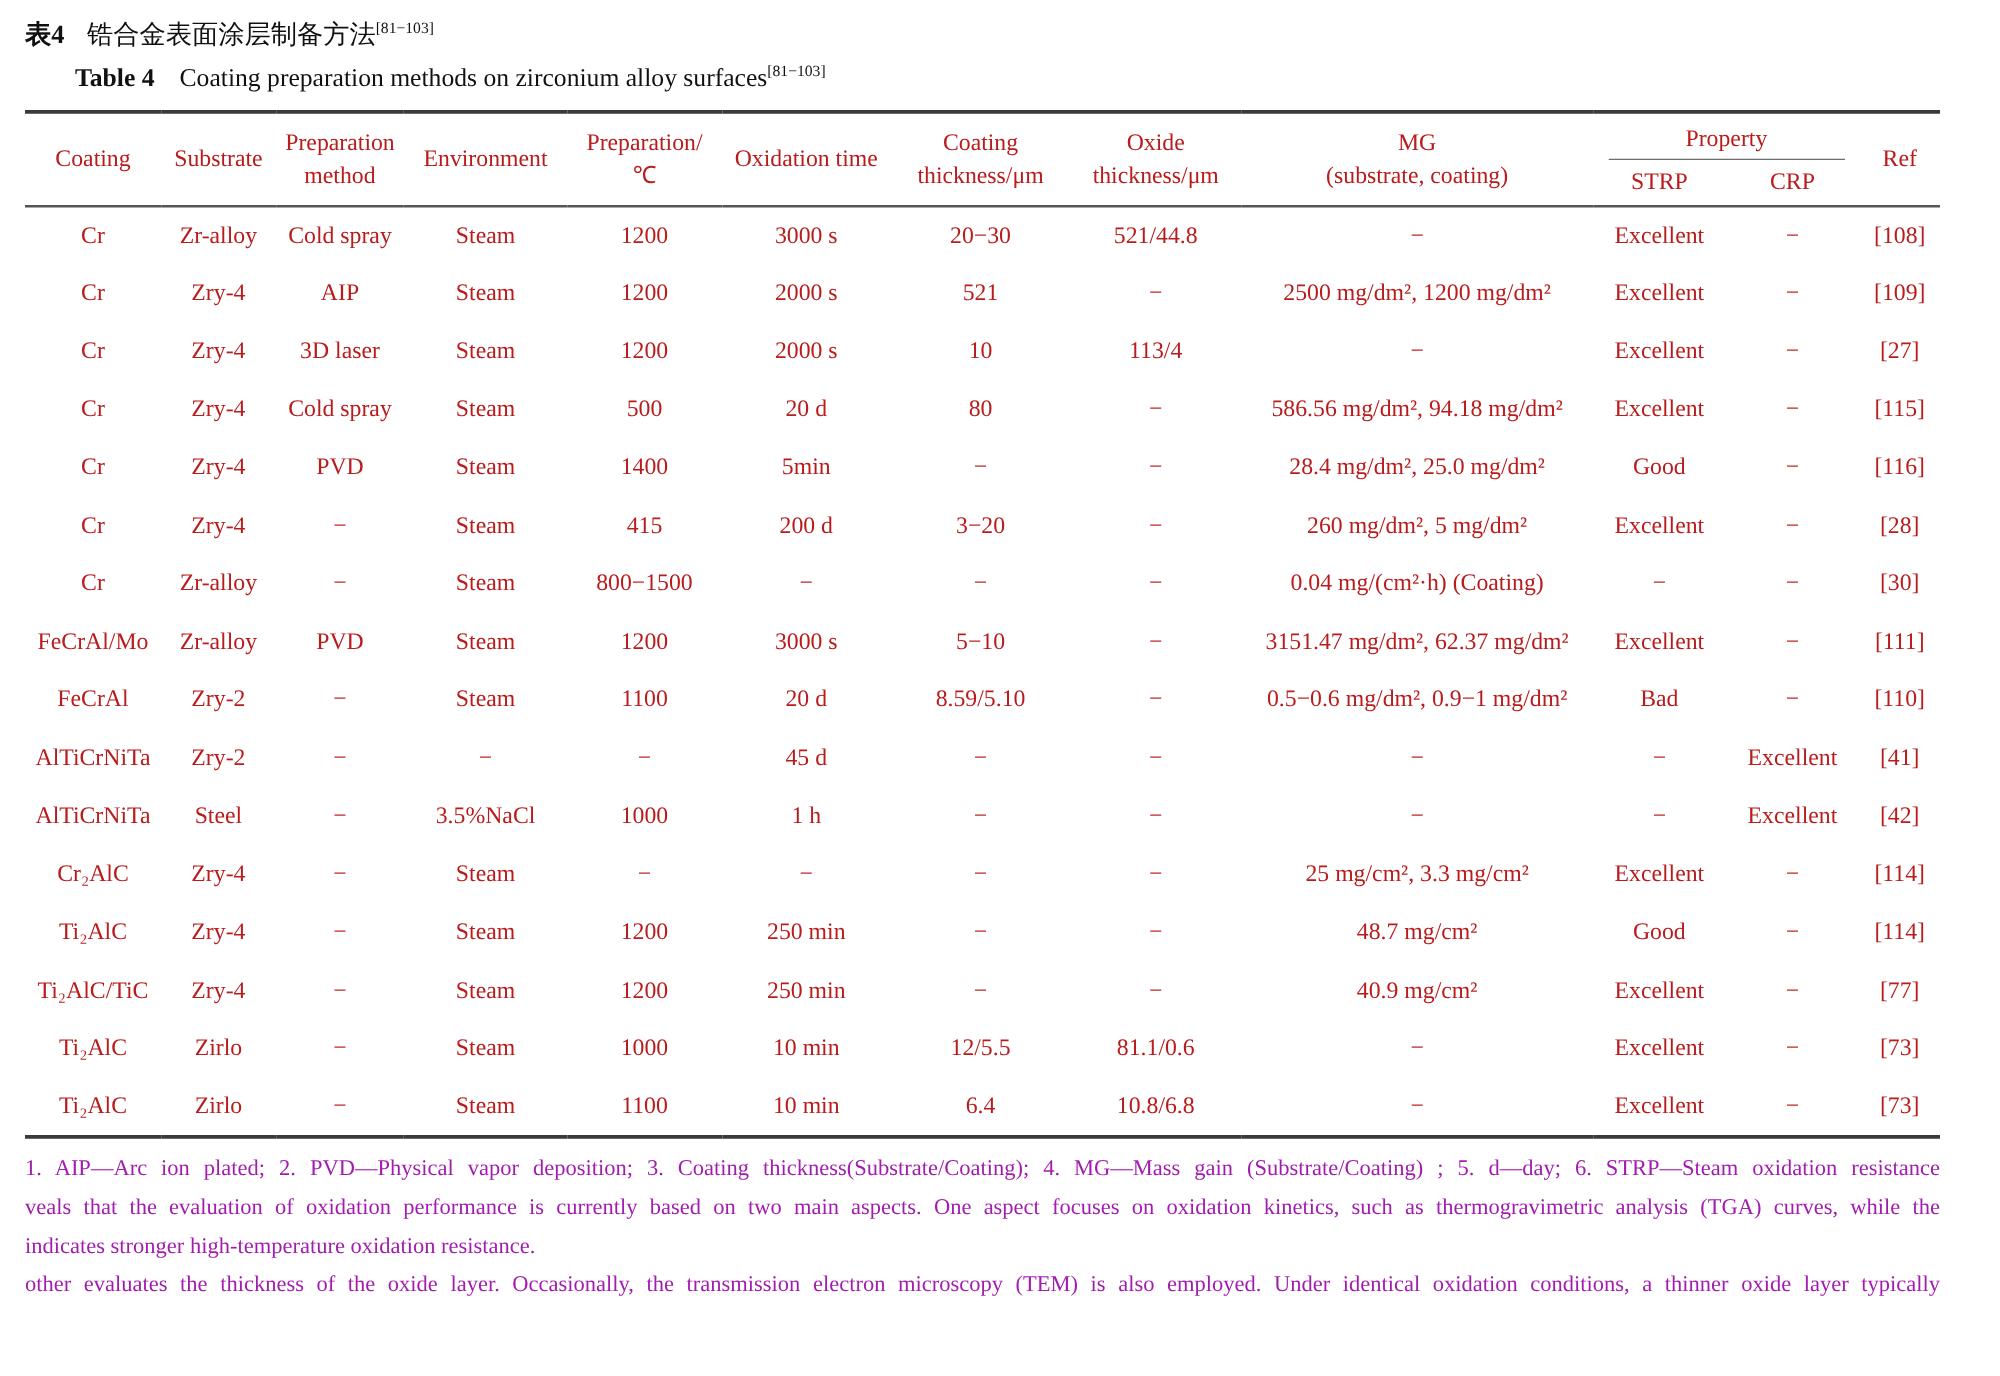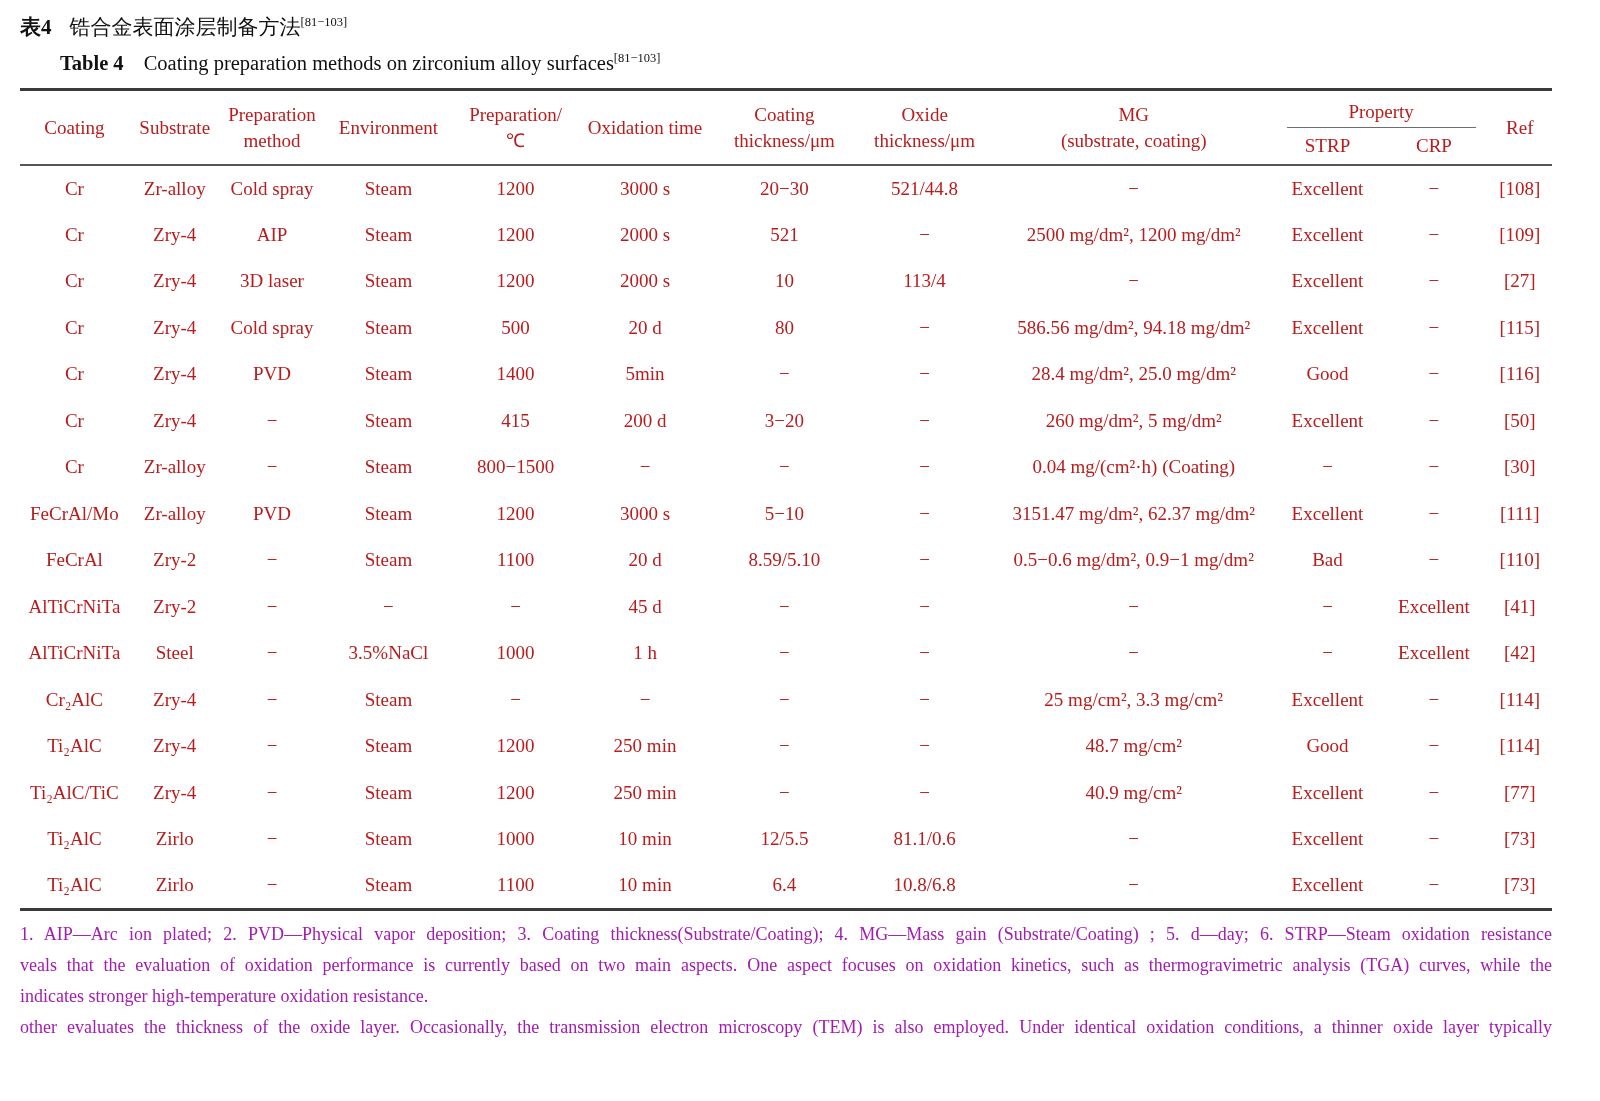--- a/index.html
+++ b/index.html
@@ -219,21 +219,21 @@
           <td>Zry-4</td>
           <td>−</td>
           <td>Steam</td>
           <td>415</td>
           <td>200 d</td>
           <td>3−20</td>
           <td>−</td>
           <td>260 mg/dm², 5 mg/dm²</td>
           <td>Excellent</td>
           <td>−</td>
-          <td>[50]</td>
+          <td>[28]</td>
         </tr>
         <tr>
           <td>Cr</td>
           <td>Zr-alloy</td>
           <td>−</td>
           <td>Steam</td>
           <td>800−1500</td>
           <td>−</td>
           <td>−</td>
           <td>−</td>

